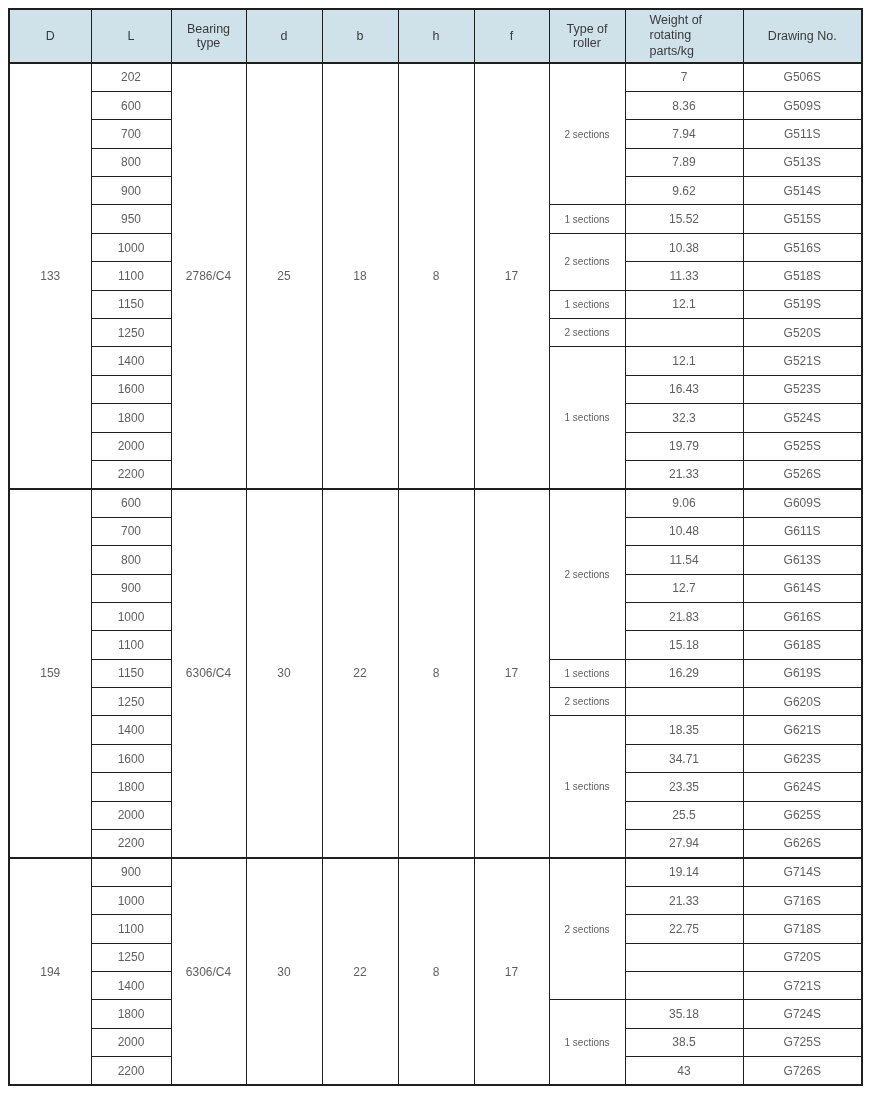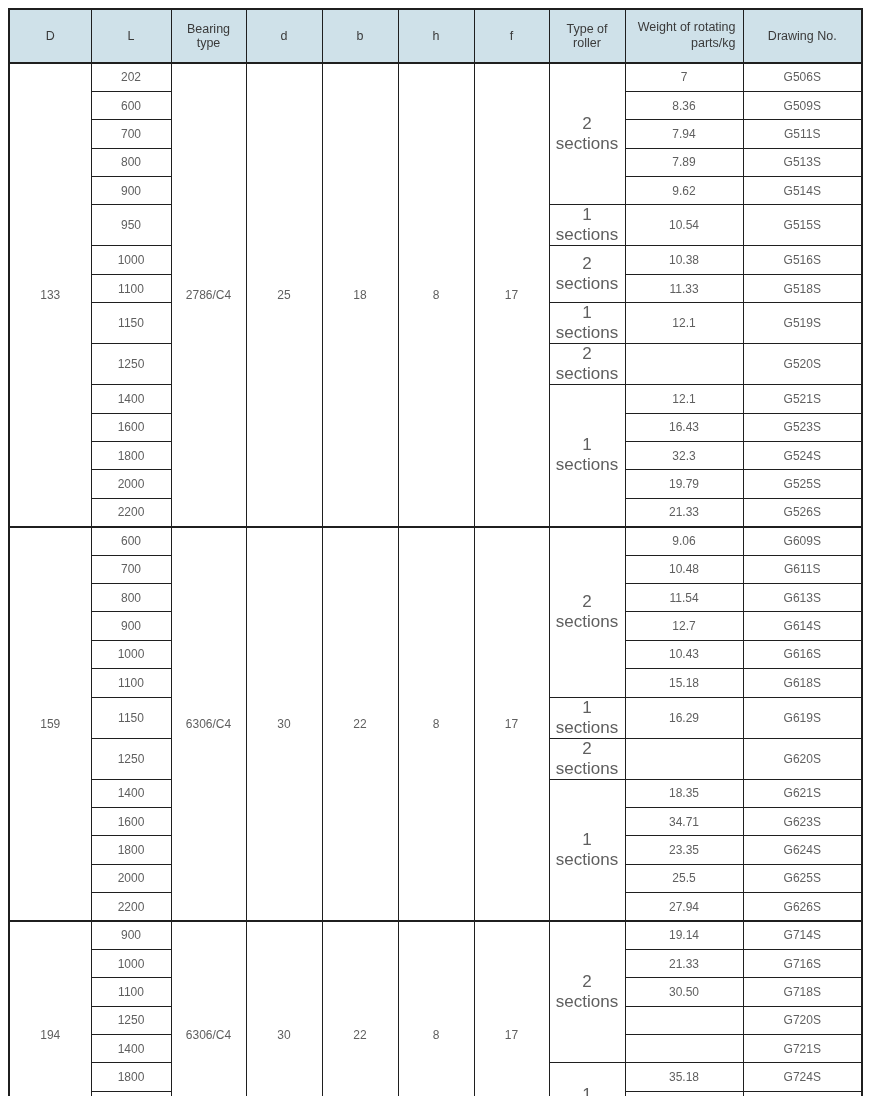--- a/index.html
+++ b/index.html
@@ -31,35 +31,35 @@
     background:var(--header-bg);
     color:var(--header-text);
     font-size:12.5px;
     font-weight:400;
     height:54px;
     text-align:center;
     padding:0 2px;
     border-bottom-width:2px;
   }
   thead th.weight-header{
-    text-align:right;
-    padding:0 7px;
+    text-align:left;
+    padding:0 24px;
     line-height:1.25;
   }
   tbody td{
     height:28.4px;
     font-size:12px;
     color:var(--cell-text);
     text-align:center;
     padding:0 2px;
     vertical-align:middle;
     background:#fff;
   }
   tr.section-start td{border-top-width:2px;}
-  td.cell-roller-type{font-size:17px;}
+  td.cell-roller-type{font-size:10px;}
 </style>
 </head>
 <body>
 
 <div class="table-wrap">
   <table>
     <colgroup>
       <col style="width:82px">
         <col style="width:80px">
         <col style="width:75px">
@@ -114,21 +114,21 @@
           <td class="cell-drawing-no">G513S</td>
         </tr>
         <tr>
           <td class="cell-L">900</td>
           <td class="cell-weight">9.62</td>
           <td class="cell-drawing-no">G514S</td>
         </tr>
         <tr>
           <td class="cell-L">950</td>
           <td class="cell-roller-type">1 sections</td>
-          <td class="cell-weight">10.54</td>
+          <td class="cell-weight">15.52</td>
           <td class="cell-drawing-no">G515S</td>
         </tr>
         <tr>
           <td class="cell-L">1000</td>
           <td class="cell-roller-type" rowspan="2">2 sections</td>
           <td class="cell-weight">10.38</td>
           <td class="cell-drawing-no">G516S</td>
         </tr>
         <tr>
           <td class="cell-L">1100</td>
@@ -195,21 +195,21 @@
           <td class="cell-weight">11.54</td>
           <td class="cell-drawing-no">G613S</td>
         </tr>
         <tr>
           <td class="cell-L">900</td>
           <td class="cell-weight">12.7</td>
           <td class="cell-drawing-no">G614S</td>
         </tr>
         <tr>
           <td class="cell-L">1000</td>
-          <td class="cell-weight">10.43</td>
+          <td class="cell-weight">21.83</td>
           <td class="cell-drawing-no">G616S</td>
         </tr>
         <tr>
           <td class="cell-L">1100</td>
           <td class="cell-weight">15.18</td>
           <td class="cell-drawing-no">G618S</td>
         </tr>
         <tr>
           <td class="cell-L">1150</td>
           <td class="cell-roller-type">1 sections</td>
@@ -260,21 +260,21 @@
           <td class="cell-weight">19.14</td>
           <td class="cell-drawing-no">G714S</td>
         </tr>
         <tr>
           <td class="cell-L">1000</td>
           <td class="cell-weight">21.33</td>
           <td class="cell-drawing-no">G716S</td>
         </tr>
         <tr>
           <td class="cell-L">1100</td>
-          <td class="cell-weight">30.50</td>
+          <td class="cell-weight">22.75</td>
           <td class="cell-drawing-no">G718S</td>
         </tr>
         <tr>
           <td class="cell-L">1250</td>
           <td class="cell-weight"></td>
           <td class="cell-drawing-no">G720S</td>
         </tr>
         <tr>
           <td class="cell-L">1400</td>
           <td class="cell-weight"></td>

